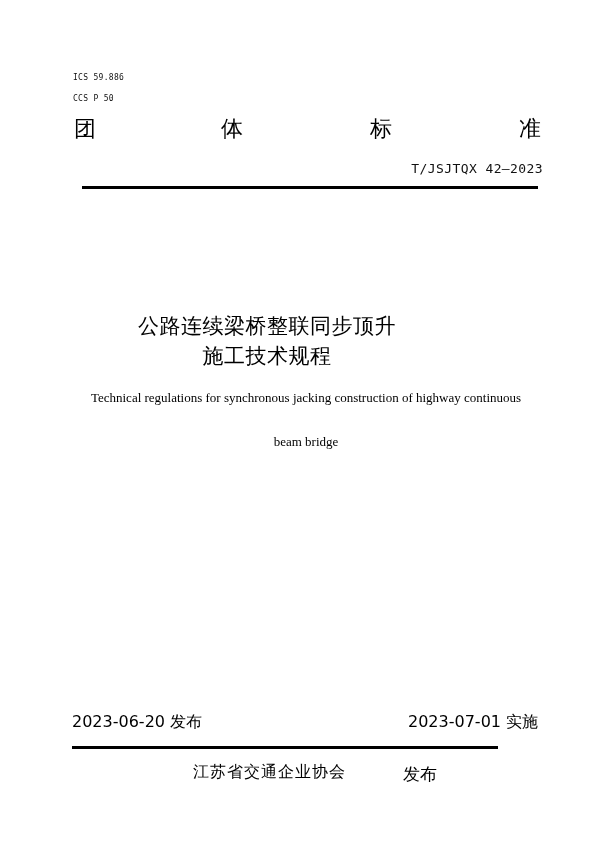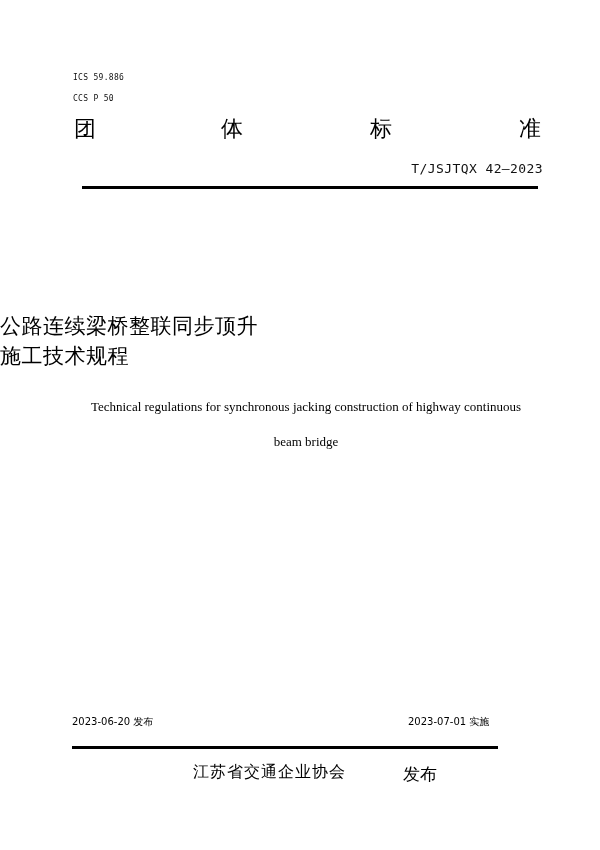--- a/index.html
+++ b/index.html
@@ -37,34 +37,35 @@
       letter-spacing: 0.4px;
       text-align: right;
     }
     .rule {
       background: #000;
     }
     .title-cn {
       font-family: "DejaVu Sans", sans-serif;
       font-size: 21px;
       line-height: 26px;
+      text-align: center;
       width: 500px;
-      left: 0;
+      left: 17px;
       letter-spacing: 0.5px;
     }
     .title-en {
       font-family: "Liberation Serif", serif;
       font-size: 13px;
       line-height: 20px;
       text-align: center;
       color: #000;
     }
     .date-line {
       font-family: "DejaVu Sans", sans-serif;
-      font-size: 10px;
+      font-size: 16px;
       line-height: 14px;
     }
     .issuer {
       font-family: Liberation Serif, serif;
       font-size: 16px;
       line-height: 18px;
       letter-spacing: 1px;
       margin-left: 35px;
     }
     .issue-label {
@@ -88,21 +89,21 @@
     <span class="abs header-char" style="left:519px; top:118px;">准</span>
   </div>
 
   <div class="abs std-number" style="right:57px; top:161px;">T/JSJTQX 42—2023</div>
 
   <div class="abs rule" style="left:82px; top:186px; width:456px; height:3px;"></div>
 
   <div class="abs title-cn" style="top:313px;">公路连续梁桥整联同步顶升</div>
   <div class="abs title-cn" style="top:343px;">施工技术规程</div>
 
-  <div class="abs title-en" style="left:60px; width:492px; top:397px;">Technical regulations for synchronous jacking construction of highway continuous</div>
+  <div class="abs title-en" style="left:60px; width:492px; top:388px;">Technical regulations for synchronous jacking construction of highway continuous</div>
   <div class="abs title-en" style="left:60px; width:492px; top:432px;">beam bridge</div>
 
   <div class="abs date-line" style="left:72px; top:715px;">2023-06-20 发布</div>
   <div class="abs date-line" style="left:408px; top:715px;">2023-07-01 实施</div>
 
   <div class="abs rule" style="left:72px; top:746px; width:426px; height:3px;"></div>
 
   <div class="abs issuer" style="left:158px; top:763px;">江苏省交通企业协会</div>
   <div class="abs issue-label" style="left:403px; top:767px;">发布</div>
 

